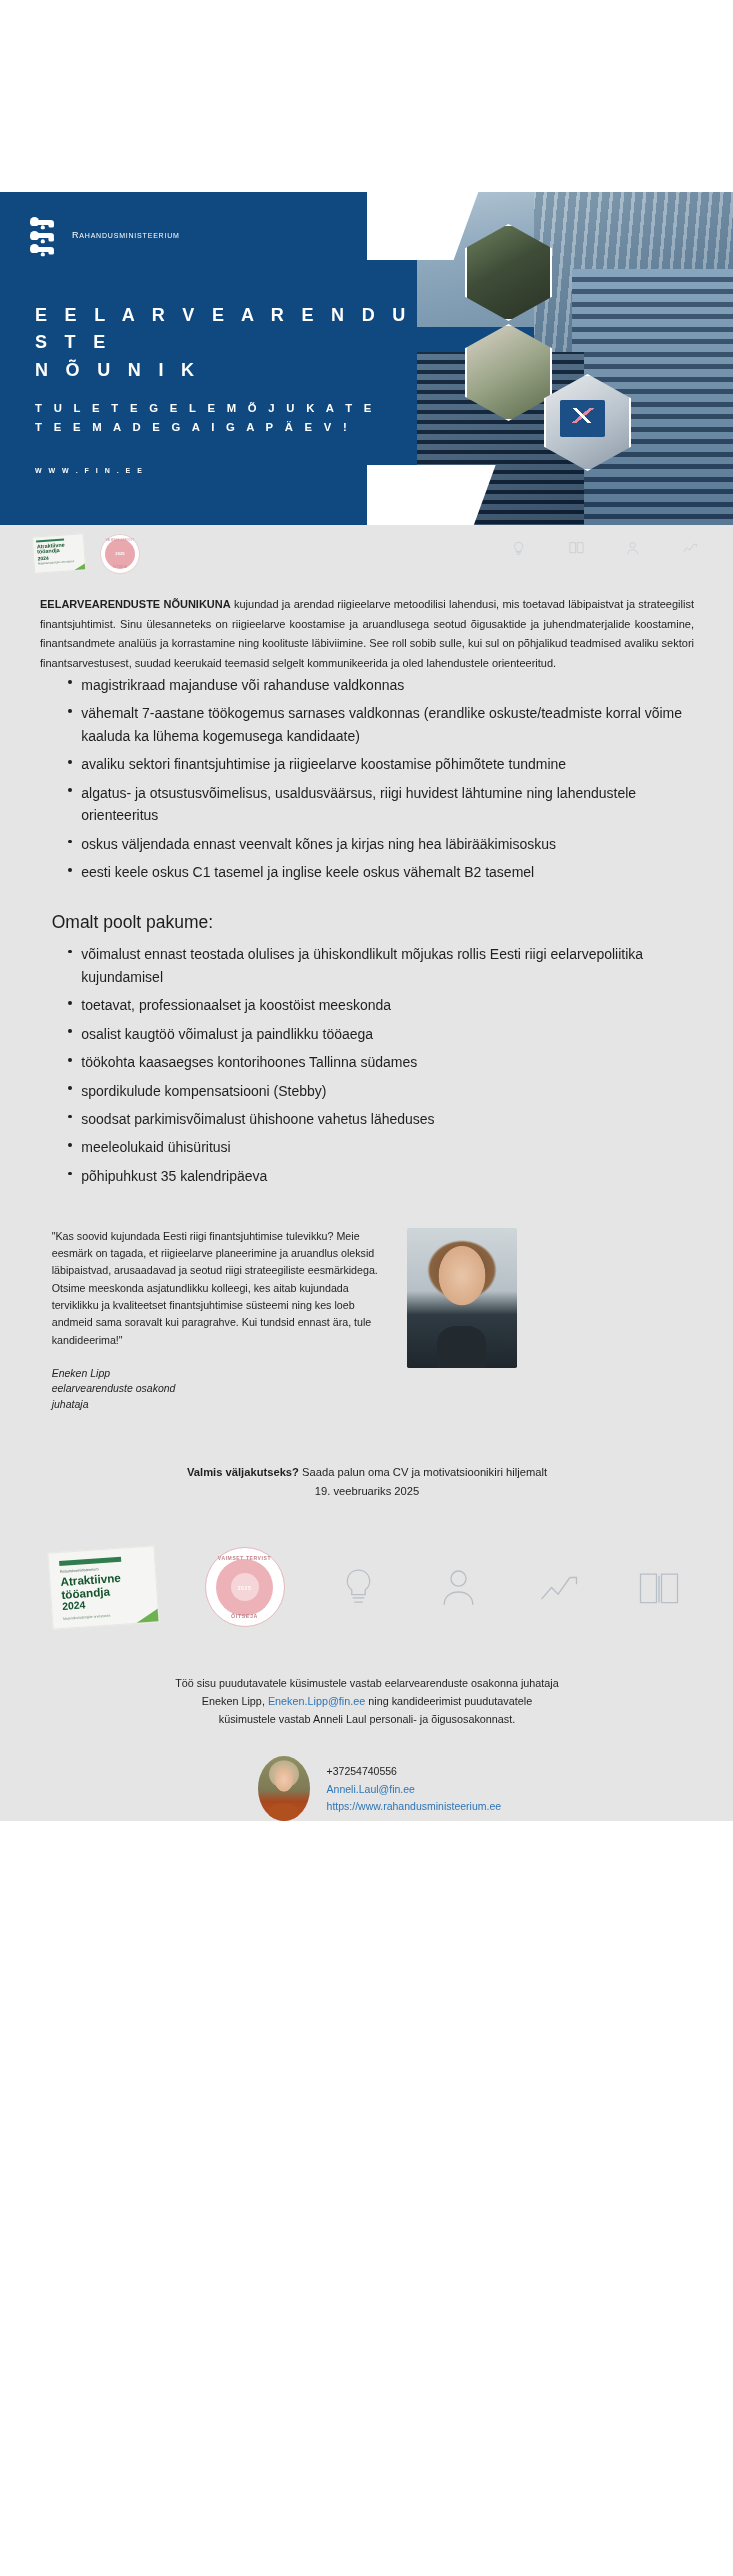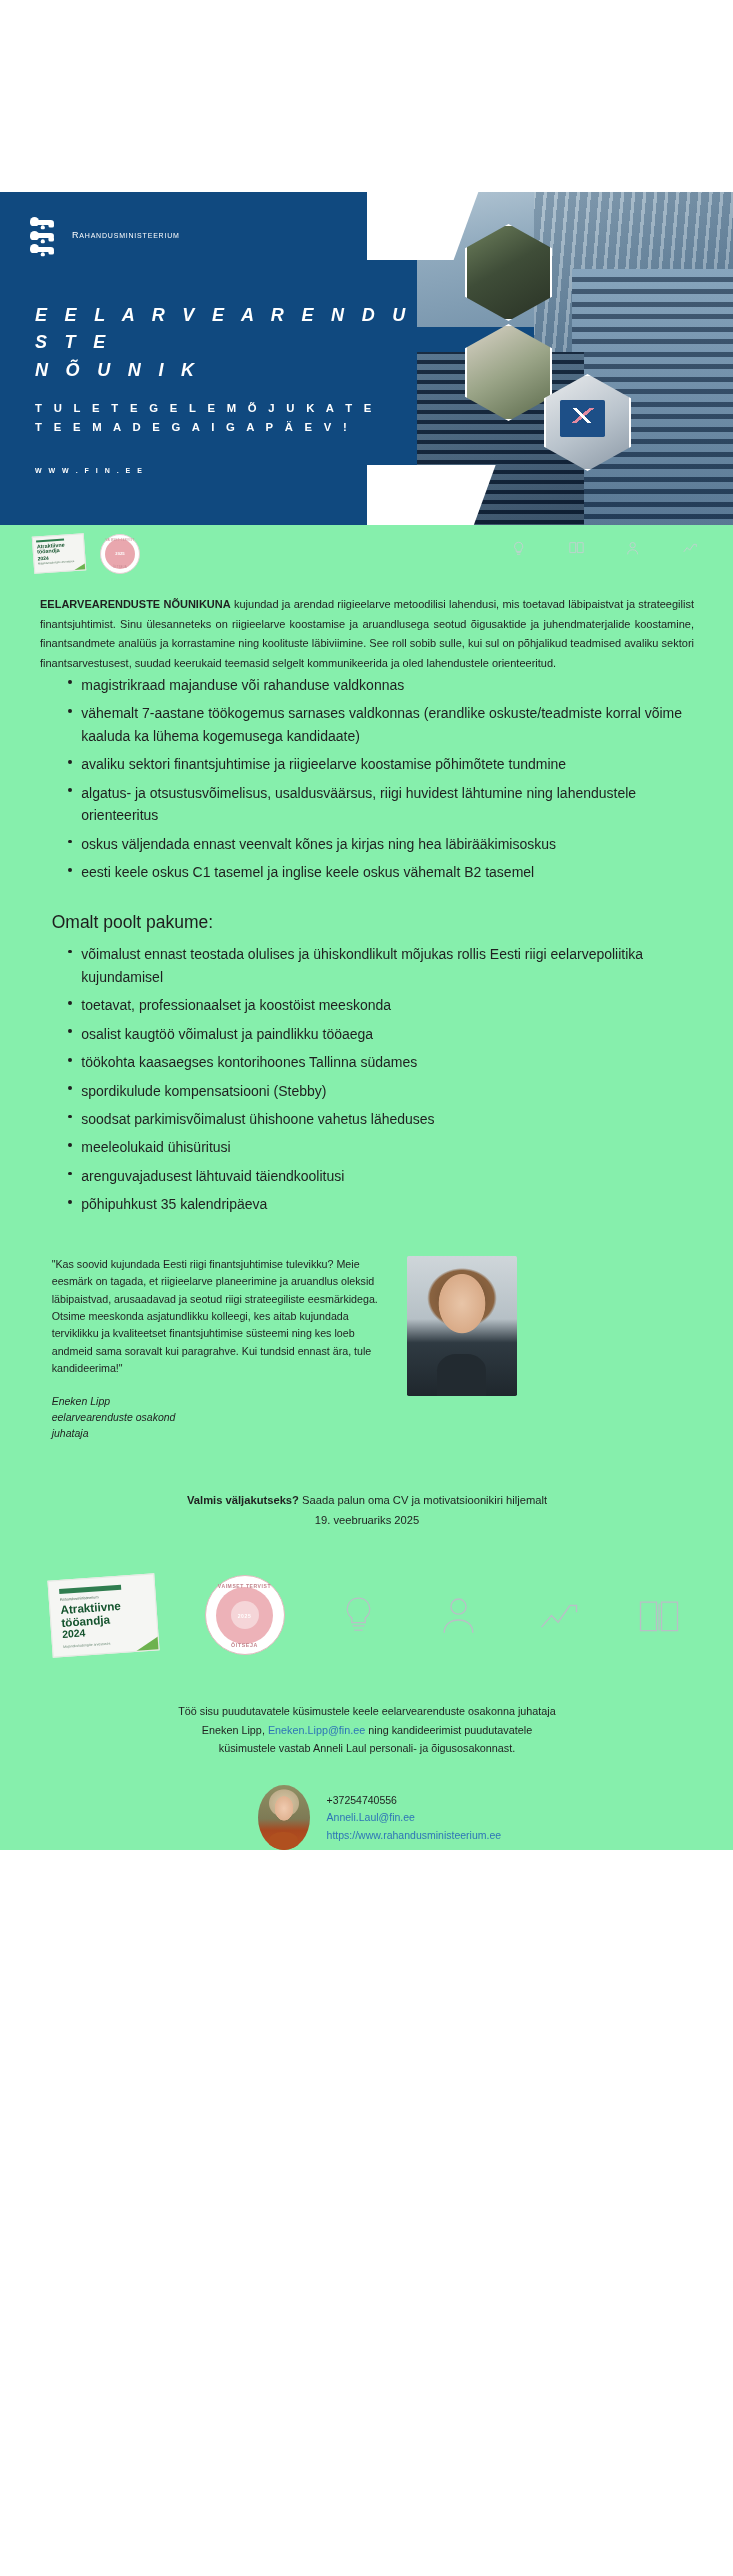--- a/index.html
+++ b/index.html
@@ -9,21 +9,21 @@
     min-height: 2576px;
     background: #ffffff;
     font-family: "Liberation Sans", sans-serif;
     color: #1d1d1d;
     position: relative;
   }
 
   .page {
     width: 734px;
     position: relative;
-    background: #86efac;
+    background: #e5e5e5;
   }
 
   
   .hero {
     position: relative;
     width: 734px;
     height: 333px;
     margin-top: 192px;
     background: #124d87;
     overflow: hidden;
@@ -163,21 +163,20 @@
 
   .hero-title {
     position: absolute;
     left: 35px; top: 110px;
     color: #ffffff;
     font-size: 18px;
     font-weight: 700;
     letter-spacing: 6.3px;
     line-height: 1.52;
     width: 383px;
-    font-style: italic;
   }
   .hero-sub {
     position: absolute;
     left: 35px; top: 207px;
     color: #ffffff;
     font-size: 11.3px;
     font-weight: 700;
     letter-spacing: 4.3px;
     line-height: 1.72;
     width: 375px;
@@ -542,21 +541,20 @@
 
     <h2 class="section">Omalt poolt pakume:</h2>
     <ul class="blist">
       <li>võimalust ennast teostada olulises ja ühiskondlikult mõjukas rollis Eesti riigi eelarvepoliitika kujundamisel</li>
       <li>toetavat, professionaalset ja koostöist meeskonda</li>
       <li>osalist kaugtöö võimalust ja paindlikku tööaega</li>
       <li>töökohta kaasaegses kontorihoones Tallinna südames</li>
       <li>spordikulude kompensatsiooni (Stebby)</li>
       <li>soodsat parkimisvõimalust ühishoone vahetus läheduses</li>
       <li>meeleolukaid ühisüritusi</li>
-      <li>arenguvajadusest lähtuvaid täiendkoolitusi</li>
       <li>põhipuhkust 35 kalendripäeva</li>
     </ul>
 
     <div class="quote-block">
       <div class="quote-text-col">
         <div class="quote-text">"Kas soovid kujundada Eesti riigi finantsjuhtimise tulevikku? Meie eesmärk on tagada, et riigieelarve planeerimine ja aruandlus oleksid läbipaistvad, arusaadavad ja seotud riigi strateegiliste eesmärkidega. Otsime meeskonda asjatundlikku kolleegi, kes aitab kujundada terviklikku ja kvaliteetset finantsjuhtimise süsteemi ning kes loeb andmeid sama soravalt kui paragrahve. Kui tundsid ennast ära, tule kandideerima!"</div>
         <div class="quote-sign">
           <div>Eneken Lipp</div>
           <div>eelarvearenduste osakond</div>
           <div>juhataja</div>
@@ -614,21 +612,21 @@
 
       <div class="pic-icon">
         <svg width="42" height="37" viewBox="0 0 50 44" fill="none" stroke="#b9bfc6" stroke-width="1.6">
           <path d="M3 6h19v34H3zM47 6H28v34h19z"></path>
           <path d="M25 8v32"></path>
         </svg>
       </div>
     </div>
 
     <div class="footer-text">
-      <div>Töö sisu puudutavatele küsimustele keele eelarvearenduste osakonna juhataja</div>
+      <div>Töö sisu puudutavatele küsimustele vastab eelarvearenduste osakonna juhataja</div>
       <div><span>Eneken Lipp, </span><span class="lnk">Eneken.Lipp@fin.ee</span><span> ning kandideerimist puudutavatele</span></div>
       <div>küsimustele vastab Anneli Laul personali- ja õigusosakonnast.</div>
     </div>
 
     <div class="contact">
       <div class="avatar"></div>
       <div class="contact-lines">
         <div class="phone">+37254740556</div>
         <div class="lnk">Anneli.Laul@fin.ee</div>
         <div class="lnk">https://www.rahandusministeerium.ee</div>

